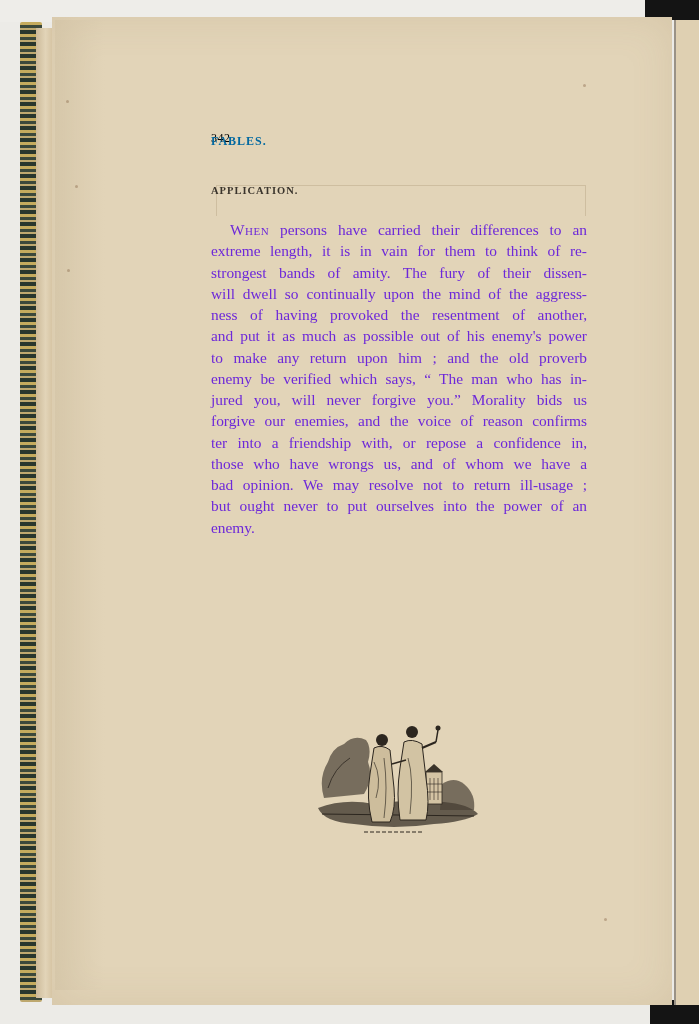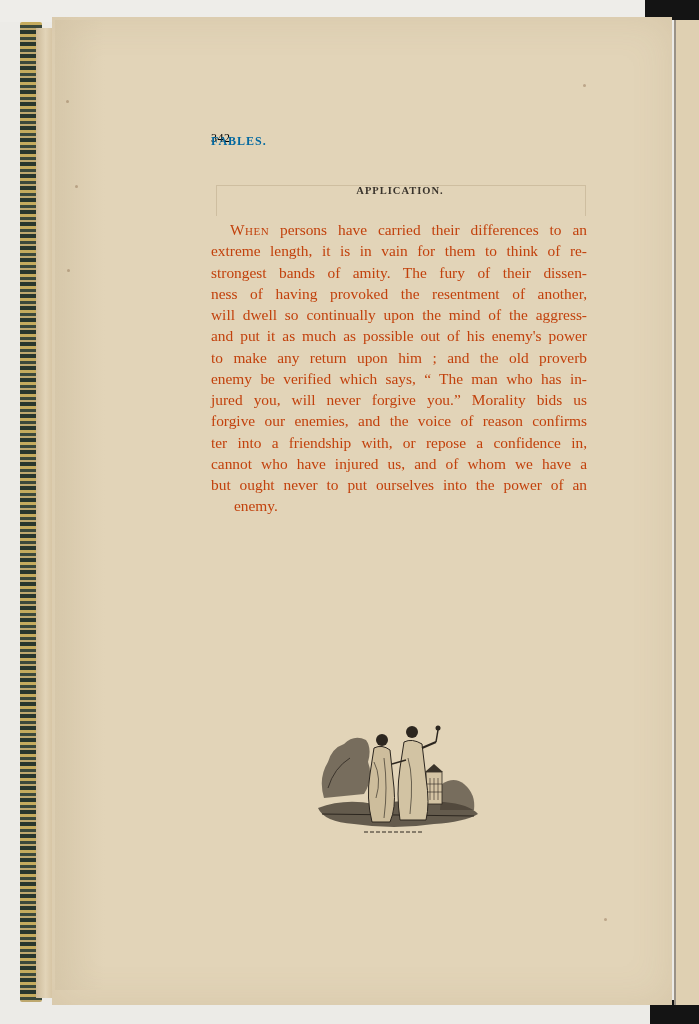--- a/index.html
+++ b/index.html
@@ -42,32 +42,32 @@
     position:absolute; left:211px; top:131px; width:378px; height:20px;
   }
   .page-number {
     position:absolute; left:0; top:0; font-size:12px; color:#000000; letter-spacing:0.5px;
   }
   .running-title {
     position:absolute; left:0; right:0; top:3px; 
     font-size:12px; font-weight:bold; letter-spacing:1px; color:#0369a1;
   }
   .section-title {
-    position:absolute; left:211px; top:185px; width:378px; text-align:center;
+    position:absolute; left:211px; top:185px; width:378px; text-align:left;
     font-size:10.5px; font-weight:bold; letter-spacing:1px; color:#3a342c;
   }
   .body-text {
     position:absolute; left:211px; top:219px; width:376px;
-    font-size:15.4px; line-height:21.25px; color:#c2410c;
+    font-size:15.4px; line-height:21.25px; color:#6d28d9;
   }
   .body-text .line {
     display:block; text-align:justify; text-align-last:justify; white-space:nowrap;
     height:21.25px;
   }
-  .body-text .line.last { text-align-last:left;margin-left:23px; }
+  .body-text .line.last { text-align-last:left; }
   .body-text .indent { padding-left:19px; }
   .smallcaps { font-variant:small-caps; letter-spacing:0.5px; }
   .vignette { position:absolute; left:314px; top:718px; width:166px; height:122px; }
   .dot { position:absolute; width:3px; height:3px; border-radius:50%; background:rgba(150,120,90,.5); }
 </style>
 </head>
 <body>
 
 <div class="scan-bg-top"></div>
 <div class="black-corner-top"></div>
@@ -91,29 +91,30 @@
   <span class="page-number">342</span>
   <span class="running-title">FABLES.</span>
 </div>
 
 <div class="section-title">APPLICATION.</div>
 
 <div class="body-text">
   <span class="line indent"><span class="smallcaps">When</span><span> persons have carried their differences to an</span></span>
   <span class="line">extreme length, it is in vain for them to think of re-</span>
   <span class="line">strongest bands of amity.  The fury of their dissen-</span>
+  <span class="line">will dwell so continually upon the mind of the aggress-</span>
   <span class="line">ness of having provoked the resentment of another,</span>
-  <span class="line">will dwell so continually upon the mind of the aggress-</span>
   <span class="line">and put it as much as possible out of his enemy's power</span>
   <span class="line">to make any return upon him ; and the old proverb</span>
   <span class="line">enemy be verified which says, “ The man who has in-</span>
   <span class="line">jured you, will never forgive you.”  Morality bids us</span>
   <span class="line">forgive our enemies, and the voice of reason confirms</span>
   <span class="line">ter into a friendship with, or repose a confidence in,</span>
-  <span class="line">cannot who have injured us, and of whom we have a</span>
+  <span class="line">those who have wrongs us, and of whom we have a</span>
+  <span class="line">bad opinion.  We may resolve not to return ill-usage ;</span>
   <span class="line">but ought never to put ourselves into the power of an</span>
   <span class="line last">enemy.</span>
 </div>
 
 <svg class="vignette" viewBox="0 0 166 122">
 
   <path d="M4 90 Q30 80 60 86 Q100 80 130 84 Q155 86 164 96 Q150 104 120 106 Q80 112 40 106 Q10 104 4 90Z" fill="#3a3329" opacity="0.75"></path>
   <path d="M8 96 L160 98" stroke="#2c261f" stroke-width="1"></path>
 
   <path d="M10 80 Q4 60 14 44 Q18 30 30 26 Q40 16 52 22 Q58 30 54 44 Q60 60 50 76 Z" fill="#4a4236" opacity="0.7"></path>

